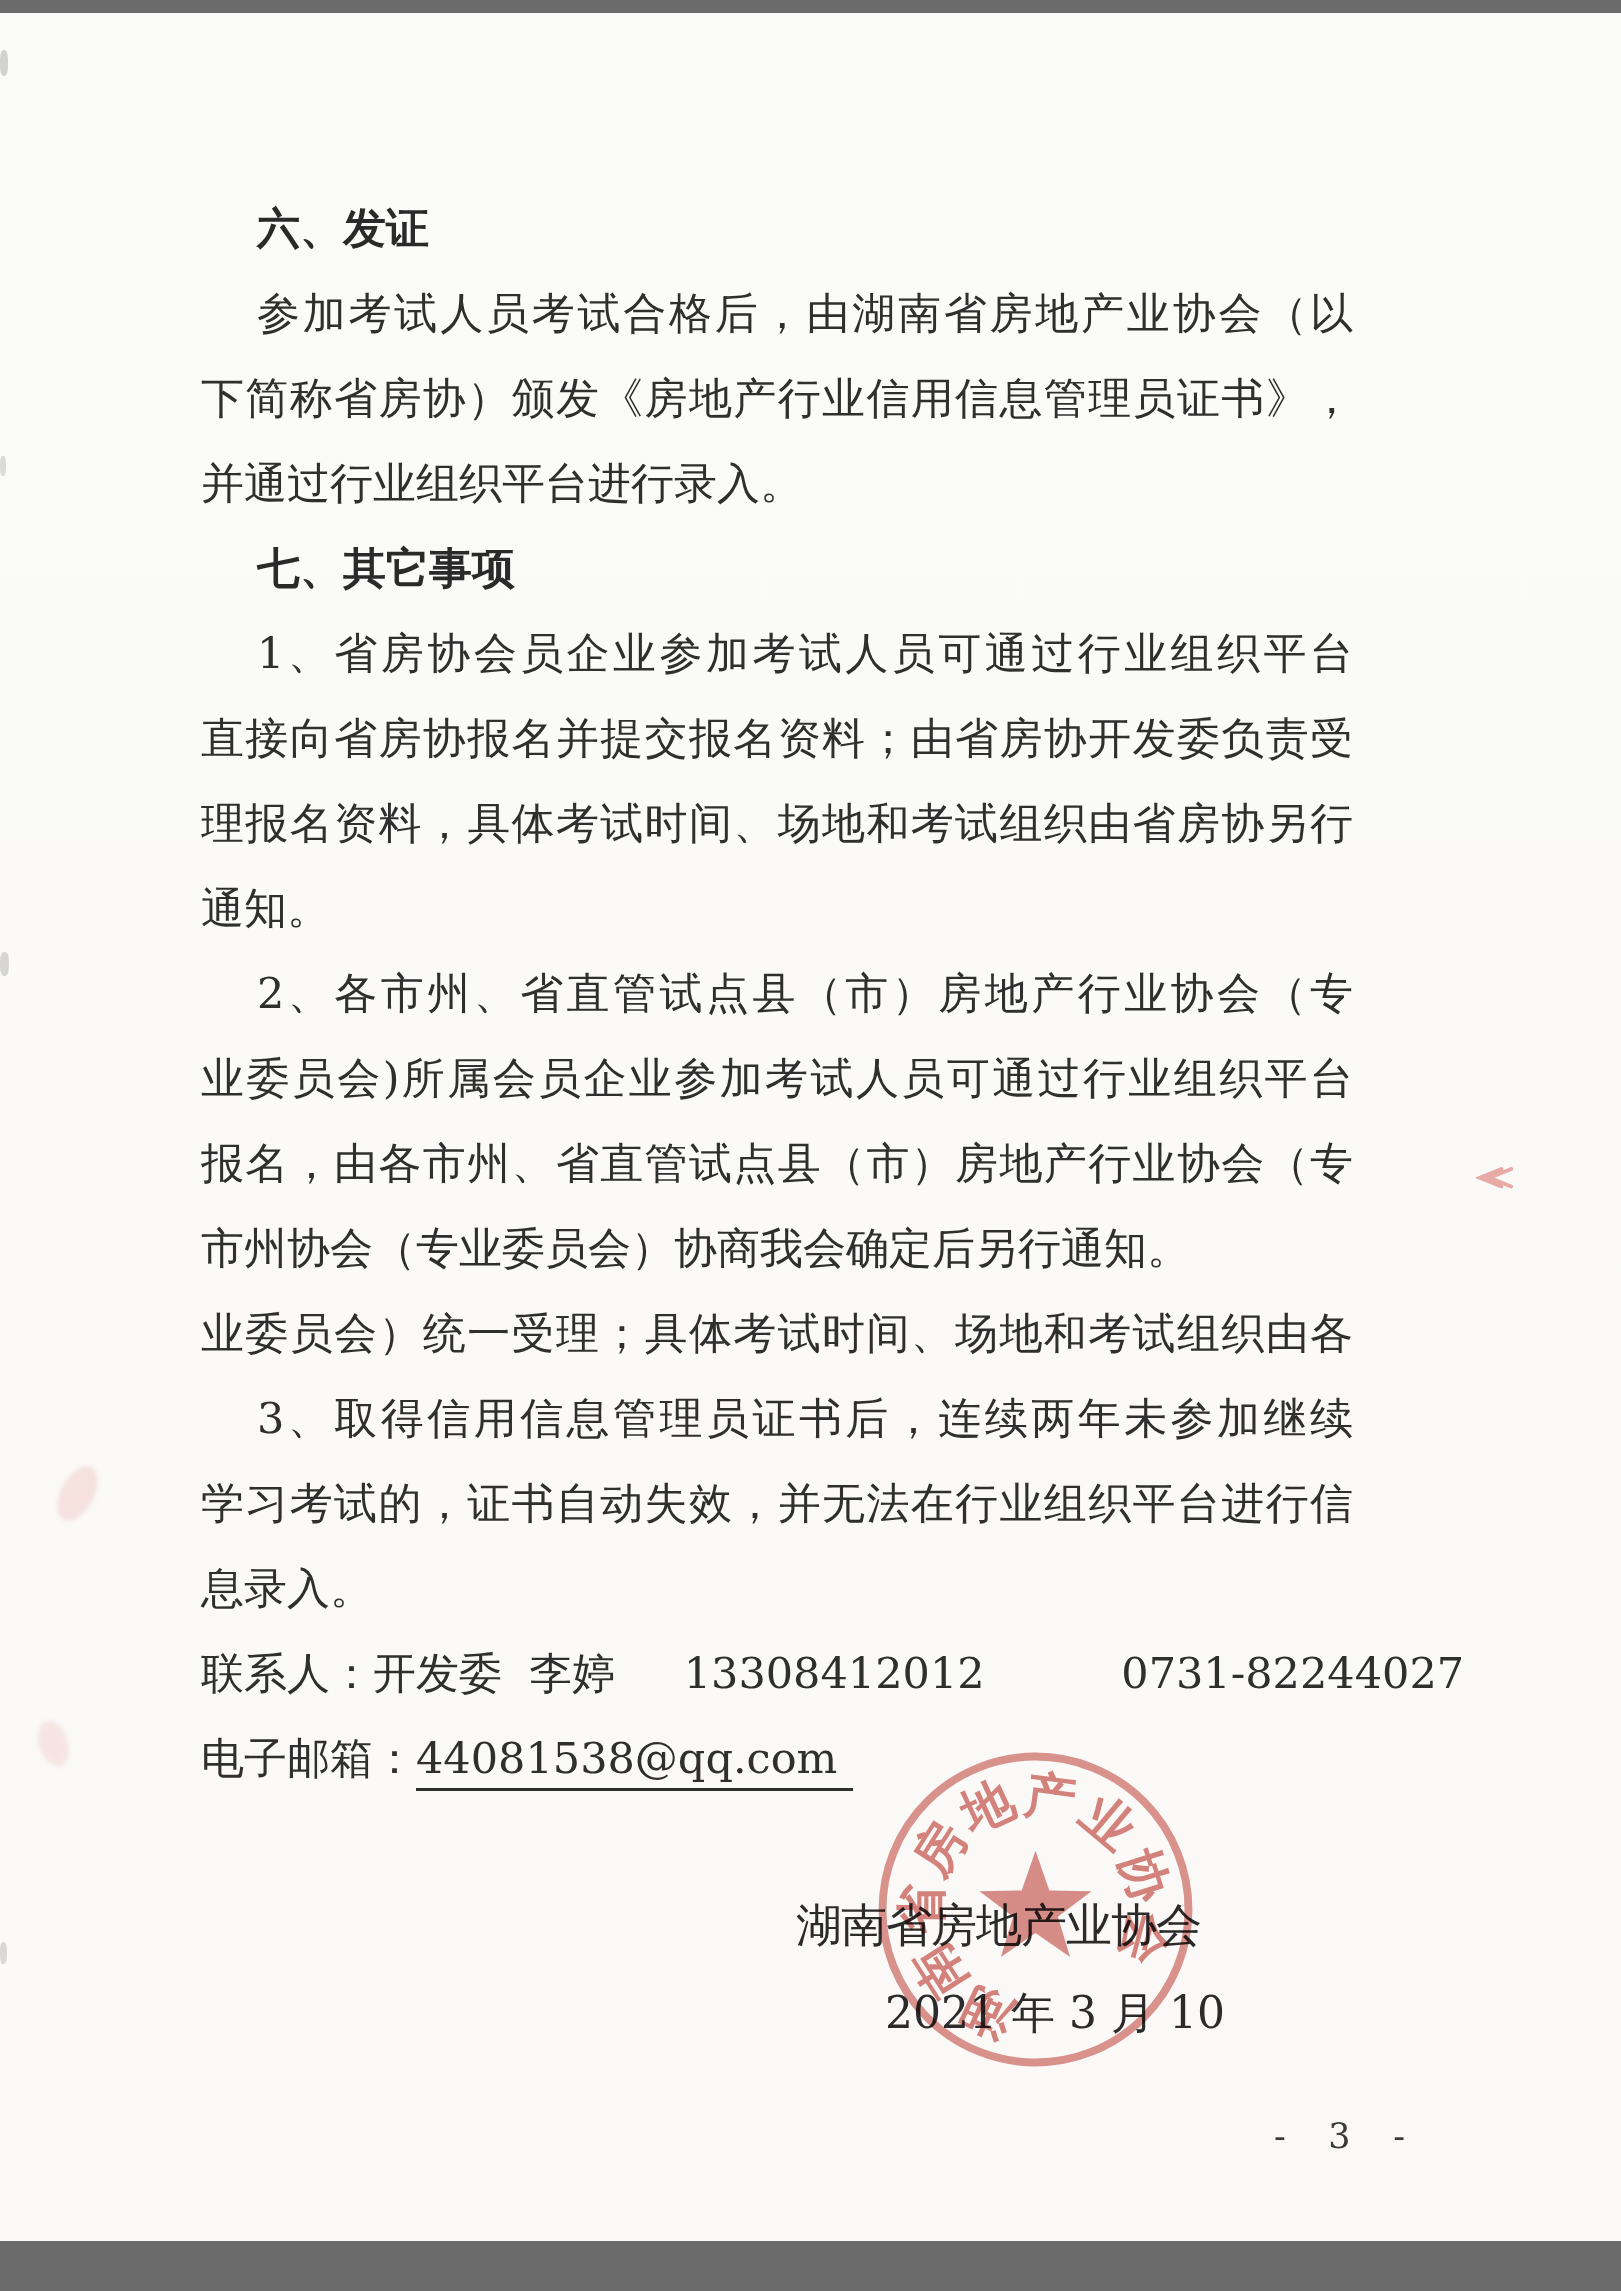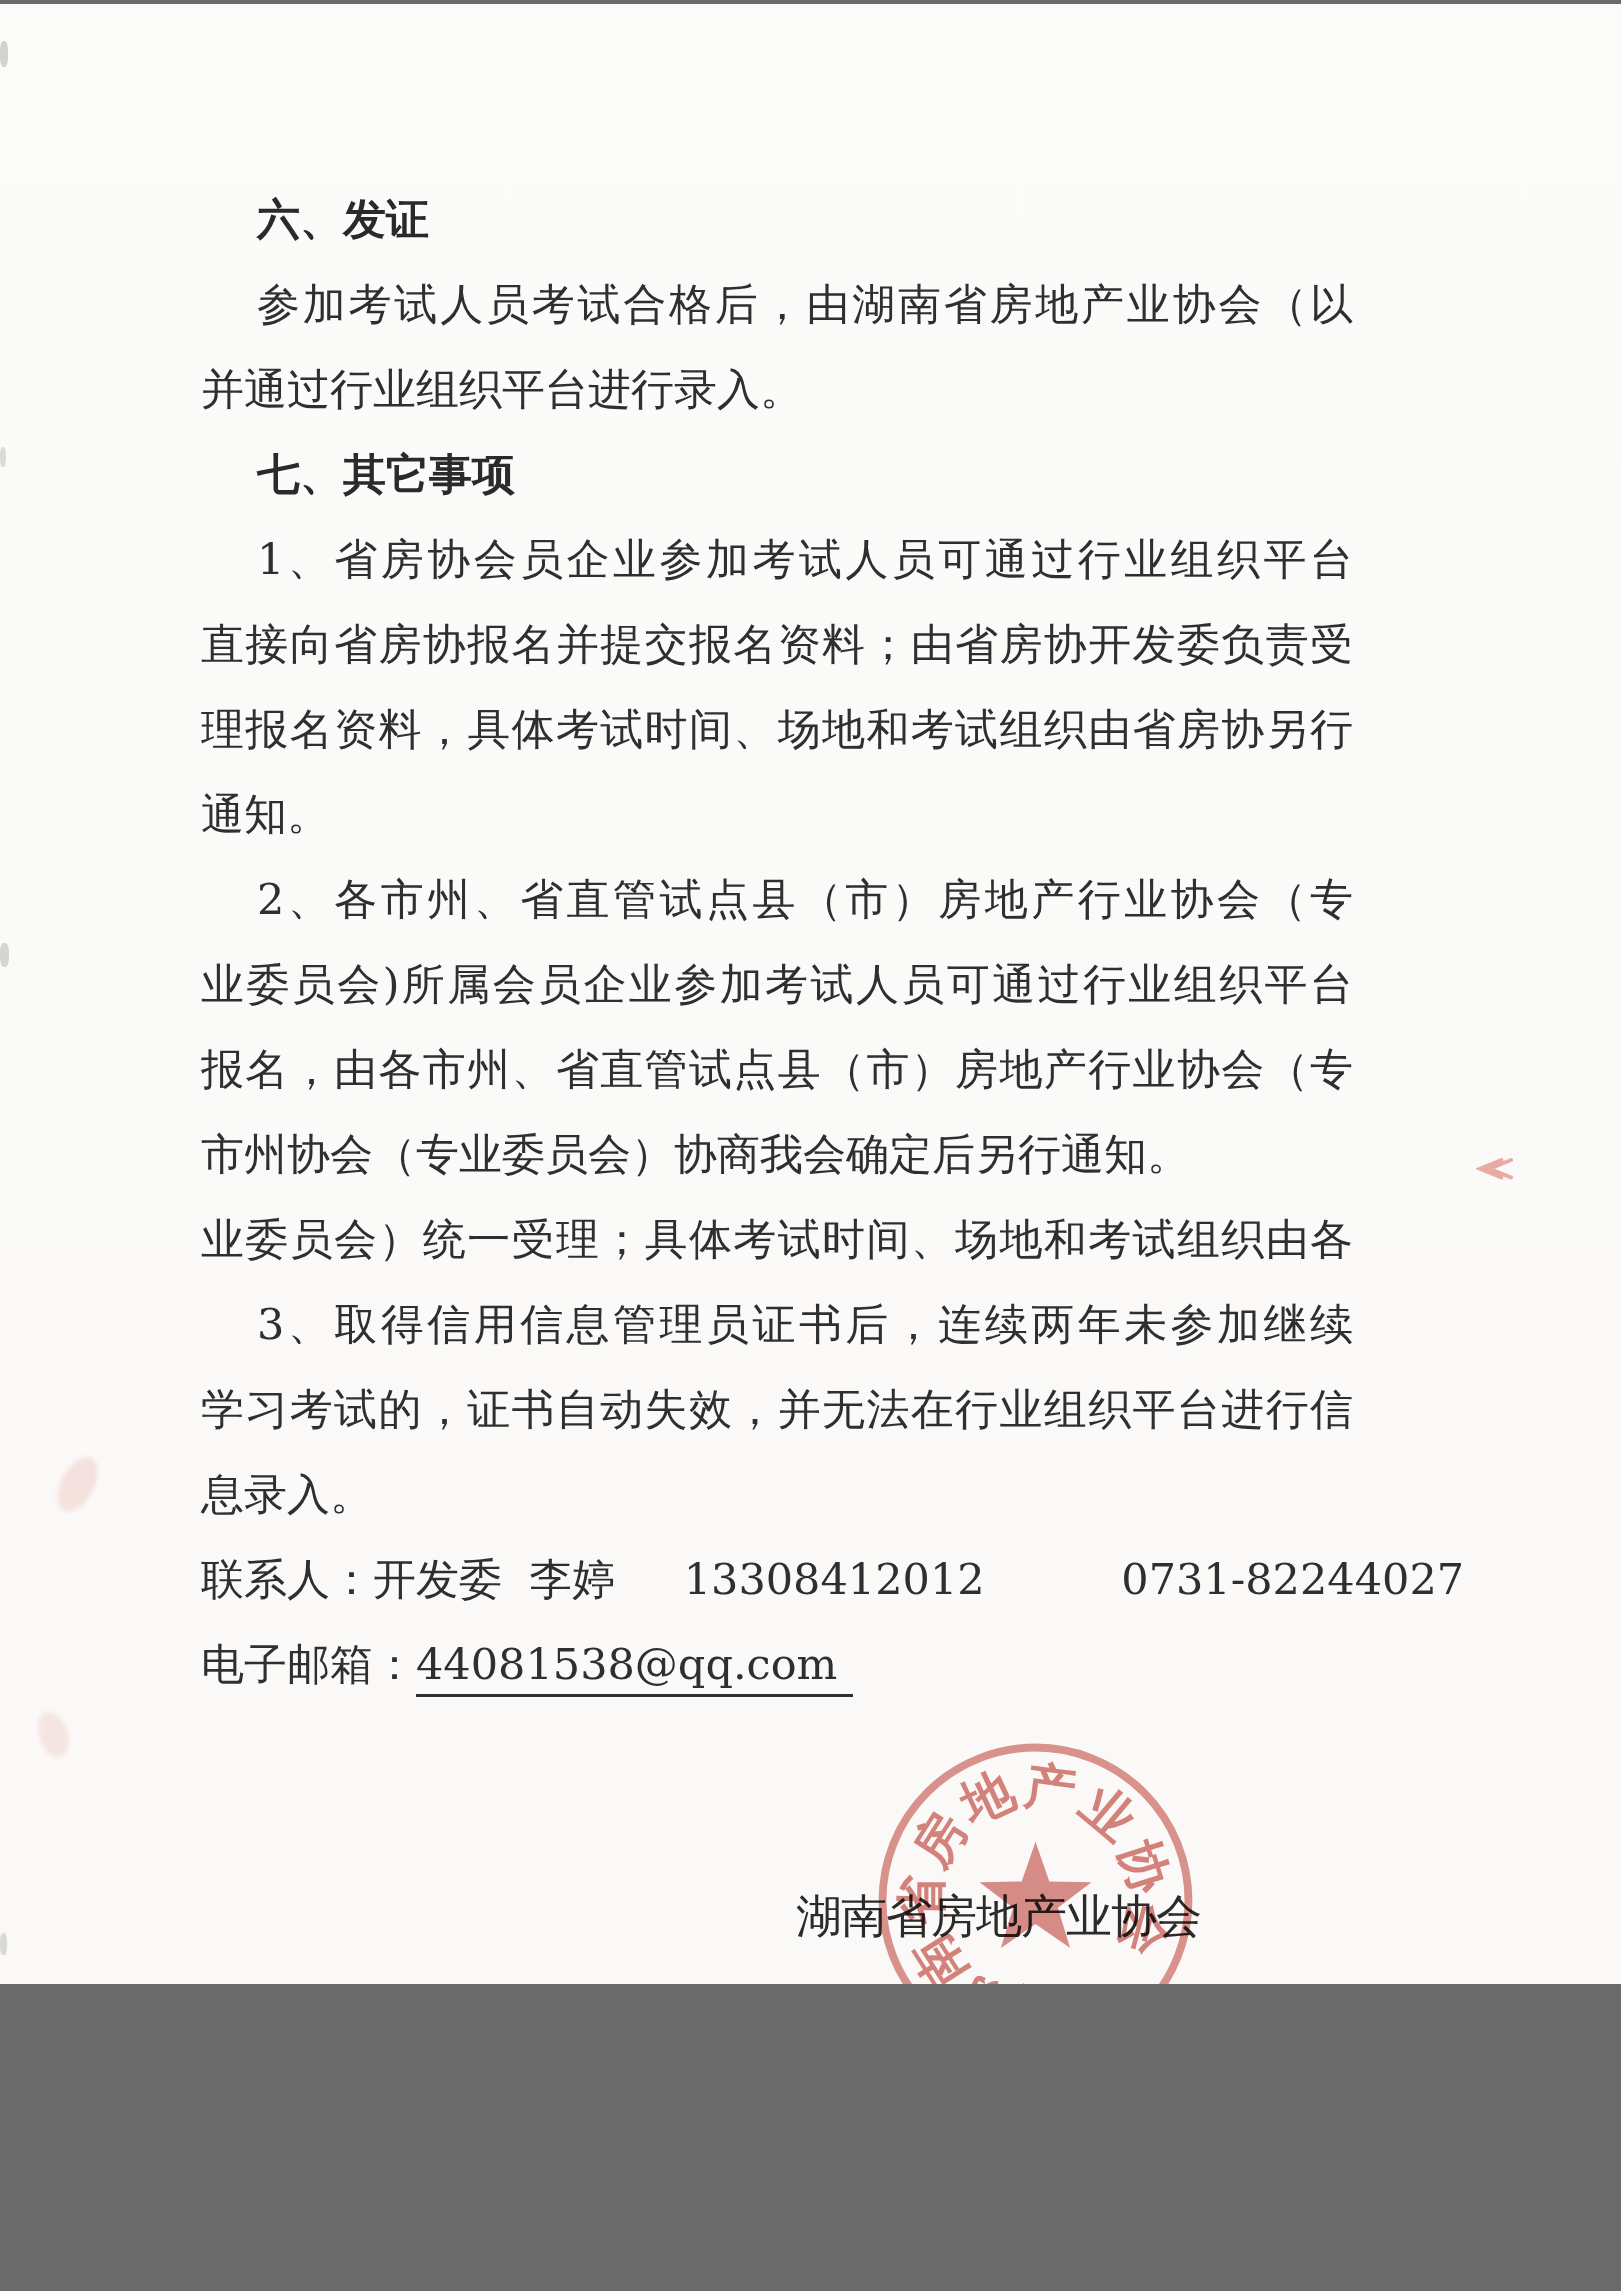--- a/index.html
+++ b/index.html
@@ -1,19 +1,19 @@
 <!DOCTYPE html>
 <html><head>
 <meta charset="utf-8">
 <style>
   html,body{margin:0;padding:0;background:#6b6b6b;}
   .page{
     position:relative;
-    width:1621px;height:1980px;
-    margin:4px auto;
+    width:1621px;height:2228px;
+    margin:13px auto;
     background:linear-gradient(180deg,#fbfbf9 0%, #faf9f7 100%);
     overflow:hidden;
     font-family:"DejaVu Serif","Liberation Serif",serif;
     color:#333;
   }
   .doc-body{
     position:absolute;left:201px;top:173px;width:1152px;
   }
   .line{
     font-size:43px;
@@ -74,20 +74,21 @@
   .red-mark{position:absolute;z-index:1;opacity:.55;}
 </style>
 </head>
 <body>
 
 <div class="page">
 
   <div class="doc-body">
     <div class="line heading indent">六、发证</div>
     <div class="line indent full">参加考试人员考试合格后，由湖南省房地产业协会（以</div>
+    <div class="line full">下简称省房协）颁发《房地产行业信用信息管理员证书》，</div>
     <div class="line">并通过行业组织平台进行录入。</div>
     <div class="line heading indent">七、其它事项</div>
     <div class="line indent full">1、省房协会员企业参加考试人员可通过行业组织平台</div>
     <div class="line full">直接向省房协报名并提交报名资料；由省房协开发委负责受</div>
     <div class="line full">理报名资料，具体考试时间、场地和考试组织由省房协另行</div>
     <div class="line">通知。</div>
     <div class="line indent full">2、各市州、省直管试点县（市）房地产行业协会（专</div>
     <div class="line full">业委员会)所属会员企业参加考试人员可通过行业组织平台</div>
     <div class="line full">报名，由各市州、省直管试点县（市）房地产行业协会（专</div>
     <div class="line">市州协会（专业委员会）协商我会确定后另行通知。</div>

